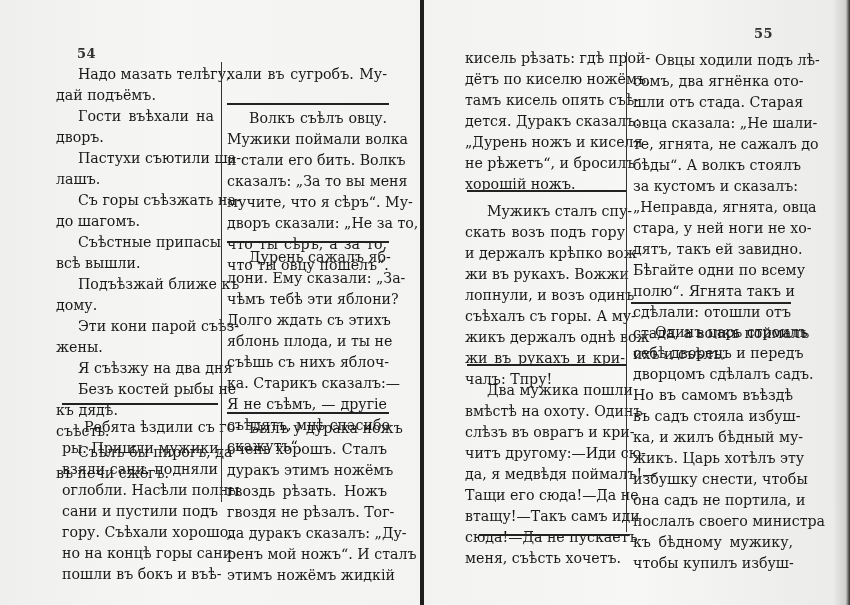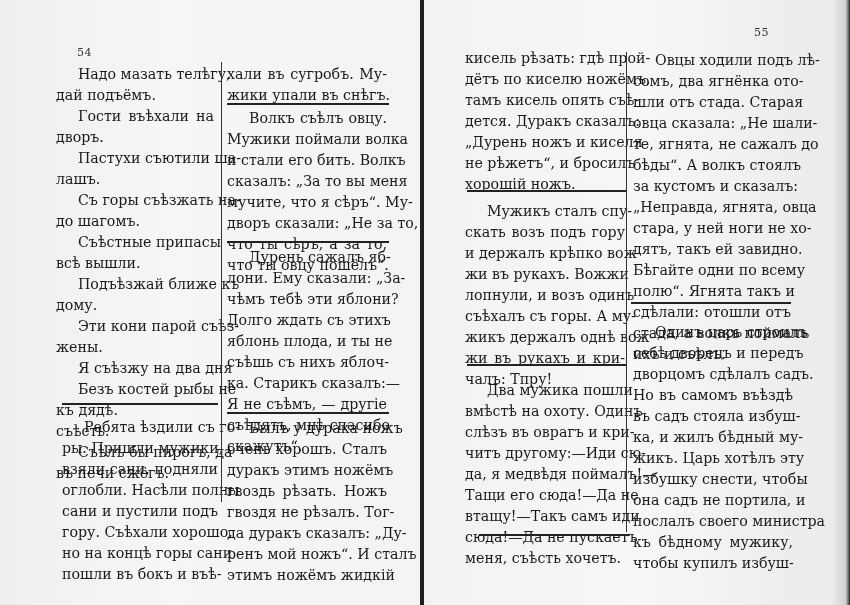--- a/index.html
+++ b/index.html
@@ -16,21 +16,21 @@
   }
   .page-left { left:0; width:422px; }
   .page-right { left:424px; width:426px;
     background: linear-gradient(90deg, #f2f2f0 0%, #f7f7f5 50%, #ebebe9 96%, #cfcfcd 99%, #2a2a2a 100%);
   }
   .gutter {
     position:absolute; left:420px; top:0; width:4px; height:605px;
     background:#1e1e1e;
   }
   .page-number {
-    position:absolute; font-size:11px; font-weight:normal; color:#333;
+    position:absolute; font-size:13px; font-weight:bold; color:#333;
     letter-spacing:0.5px;
   }
   .col {
     position:absolute;
     font-size:14.2px; line-height:21px;
     text-align:justify;
   }
   .line { display:block; white-space:nowrap; text-align:justify; text-align-last:justify; }
   .line.last { text-align-last:left; }
   .indent { padding-left:22px; }
@@ -75,21 +75,20 @@
         <span class="line">сани и пустили подъ</span>
         <span class="line">гору. Съѣхали хорошо,</span>
         <span class="line">но на концѣ горы сани</span>
         <span class="line last">пошли въ бокъ и въѣ-</span>
       </div>
 
     <div class="vdiv" style="left:221px;top:62px;height:440px;"></div>
 
     <div class="col" id="lp-c2-b1" style="left:227px;top:64px;width:160px;">
         <span class="line">хали въ сугробъ. Му-</span>
-        <span class="line last">жики упали въ снѣгъ.</span>
       </div>
     <div class="rule" style="left:227px;top:103px;width:162px;"></div>
     <div class="col" id="lp-c2-b2" style="left:227px;top:108px;width:160px;">
         <span class="line indent">Волкъ съѣлъ овцу.</span>
         <span class="line">Мужики поймали волка</span>
         <span class="line">и стали его бить. Волкъ</span>
         <span class="line">сказалъ: „За то вы меня</span>
         <span class="line">мучите, что я сѣръ“. Му-</span>
         <span class="line">дворъ сказали: „Не за то,</span>
         <span class="line">что ты сѣръ, а за то,</span>

